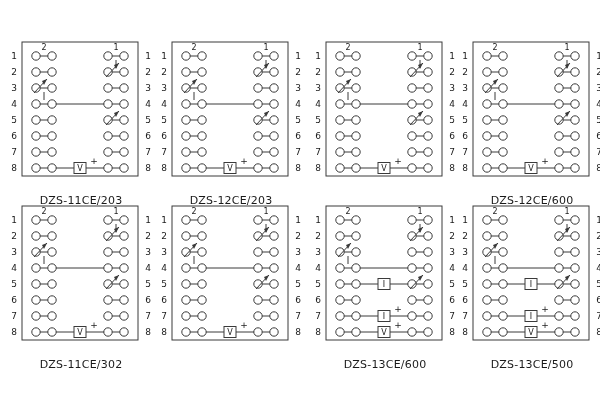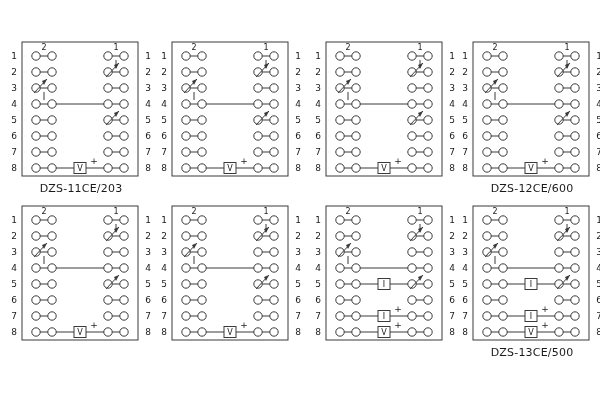--- a/index.html
+++ b/index.html
@@ -9,21 +9,21 @@
     font-family:"DejaVu Sans","Liberation Sans",sans-serif;
     position:relative;overflow:hidden;
   }
   .stage{position:absolute;inset:0;}
   .panel{position:absolute;width:150px;}
   .panel svg{display:block;}
   .panel-label{
     text-align:center;
     font-size:11px;
     color:#1a1a1a;
-    margin-top:2px;
+    margin-top:14px;
     letter-spacing:0.2px;
   }
 </style>
 </head>
 <body>
 
 <div class="stage">
     <div class="panel" style="left: 6px; top: 38px;">
       <svg width="150" height="142" viewBox="0 0 150 142">
         <rect x="16" y="4" width="116" height="134" fill="none" stroke="#3a3a3a" stroke-width="1"></rect>
@@ -187,20 +187,21 @@
         <line x1="100" y1="87" x2="113" y2="73" stroke="#3a3a3a" stroke-width="1"></line>
         <polygon points="113,73 108,75 110,79" fill="#3a3a3a"></polygon>
         <line x1="28" y1="55" x2="41" y2="41" stroke="#3a3a3a" stroke-width="1"></line>
         <polygon points="41,41 36,43 38,47" fill="#3a3a3a"></polygon>
         <line x1="50" y1="130" x2="68" y2="130" stroke="#3a3a3a" stroke-width="1"></line>
         <line x1="80" y1="130" x2="98" y2="130" stroke="#3a3a3a" stroke-width="1"></line>
         <rect x="68" y="124.5" width="12" height="11" fill="#fff" stroke="#3a3a3a" stroke-width="1"></rect>
         <text x="74" y="133" font-size="8" fill="#1a1a1a" text-anchor="middle" font-family="DejaVu Sans, sans-serif">V</text>
         <text x="88" y="126" font-size="9" fill="#1a1a1a" text-anchor="middle" font-family="DejaVu Sans, sans-serif">+</text>
       </svg>
+      <div class="panel-label">DZS-12CE/203</div>
     </div>
     <div class="panel" style="left: 310px; top: 38px;">
       <svg width="150" height="142" viewBox="0 0 150 142">
         <rect x="16" y="4" width="116" height="134" fill="none" stroke="#3a3a3a" stroke-width="1"></rect>
         <text x="38" y="12" font-size="8" fill="#1a1a1a" text-anchor="middle" font-family="DejaVu Sans, sans-serif">2</text>
         <text x="110" y="12" font-size="8" fill="#1a1a1a" text-anchor="middle" font-family="DejaVu Sans, sans-serif">1</text>
         <text x="8" y="21" font-size="9" fill="#1a1a1a" text-anchor="middle" font-family="DejaVu Sans, sans-serif">1</text>
         <text x="142" y="21" font-size="9" fill="#1a1a1a" text-anchor="middle" font-family="DejaVu Sans, sans-serif">1</text>
         <line x1="34" y1="18" x2="42" y2="18" stroke="#3a3a3a" stroke-width="1"></line>
         <line x1="106" y1="18" x2="114" y2="18" stroke="#3a3a3a" stroke-width="1"></line>
@@ -443,20 +444,21 @@
         <line x1="100" y1="87" x2="113" y2="73" stroke="#3a3a3a" stroke-width="1"></line>
         <polygon points="113,73 108,75 110,79" fill="#3a3a3a"></polygon>
         <line x1="28" y1="55" x2="41" y2="41" stroke="#3a3a3a" stroke-width="1"></line>
         <polygon points="41,41 36,43 38,47" fill="#3a3a3a"></polygon>
         <line x1="50" y1="130" x2="68" y2="130" stroke="#3a3a3a" stroke-width="1"></line>
         <line x1="80" y1="130" x2="98" y2="130" stroke="#3a3a3a" stroke-width="1"></line>
         <rect x="68" y="124.5" width="12" height="11" fill="#fff" stroke="#3a3a3a" stroke-width="1"></rect>
         <text x="74" y="133" font-size="8" fill="#1a1a1a" text-anchor="middle" font-family="DejaVu Sans, sans-serif">V</text>
         <text x="88" y="126" font-size="9" fill="#1a1a1a" text-anchor="middle" font-family="DejaVu Sans, sans-serif">+</text>
       </svg>
+      <div class="panel-label">DZS-11CE/302</div>
     </div>
     <div class="panel" style="left: 156px; top: 202px;">
       <svg width="150" height="142" viewBox="0 0 150 142">
         <rect x="16" y="4" width="116" height="134" fill="none" stroke="#3a3a3a" stroke-width="1"></rect>
         <text x="38" y="12" font-size="8" fill="#1a1a1a" text-anchor="middle" font-family="DejaVu Sans, sans-serif">2</text>
         <text x="110" y="12" font-size="8" fill="#1a1a1a" text-anchor="middle" font-family="DejaVu Sans, sans-serif">1</text>
         <text x="8" y="21" font-size="9" fill="#1a1a1a" text-anchor="middle" font-family="DejaVu Sans, sans-serif">1</text>
         <text x="142" y="21" font-size="9" fill="#1a1a1a" text-anchor="middle" font-family="DejaVu Sans, sans-serif">1</text>
         <line x1="34" y1="18" x2="42" y2="18" stroke="#3a3a3a" stroke-width="1"></line>
         <line x1="106" y1="18" x2="114" y2="18" stroke="#3a3a3a" stroke-width="1"></line>
@@ -622,20 +624,21 @@
         <line x1="80" y1="114" x2="98" y2="114" stroke="#3a3a3a" stroke-width="1"></line>
         <rect x="68" y="108.5" width="12" height="11" fill="#fff" stroke="#3a3a3a" stroke-width="1"></rect>
         <text x="74" y="117" font-size="8" fill="#1a1a1a" text-anchor="middle" font-family="DejaVu Sans, sans-serif">I</text>
         <text x="88" y="110" font-size="9" fill="#1a1a1a" text-anchor="middle" font-family="DejaVu Sans, sans-serif">+</text>
         <line x1="50" y1="130" x2="68" y2="130" stroke="#3a3a3a" stroke-width="1"></line>
         <line x1="80" y1="130" x2="98" y2="130" stroke="#3a3a3a" stroke-width="1"></line>
         <rect x="68" y="124.5" width="12" height="11" fill="#fff" stroke="#3a3a3a" stroke-width="1"></rect>
         <text x="74" y="133" font-size="8" fill="#1a1a1a" text-anchor="middle" font-family="DejaVu Sans, sans-serif">V</text>
         <text x="88" y="126" font-size="9" fill="#1a1a1a" text-anchor="middle" font-family="DejaVu Sans, sans-serif">+</text>
       </svg>
+      <div class="panel-label">DZS-13CE/600</div>
     </div>
     <div class="panel" style="left: 457px; top: 202px;">
       <svg width="150" height="142" viewBox="0 0 150 142">
         <rect x="16" y="4" width="116" height="134" fill="none" stroke="#3a3a3a" stroke-width="1"></rect>
         <text x="38" y="12" font-size="8" fill="#1a1a1a" text-anchor="middle" font-family="DejaVu Sans, sans-serif">2</text>
         <text x="110" y="12" font-size="8" fill="#1a1a1a" text-anchor="middle" font-family="DejaVu Sans, sans-serif">1</text>
         <text x="8" y="21" font-size="9" fill="#1a1a1a" text-anchor="middle" font-family="DejaVu Sans, sans-serif">1</text>
         <text x="142" y="21" font-size="9" fill="#1a1a1a" text-anchor="middle" font-family="DejaVu Sans, sans-serif">1</text>
         <line x1="34" y1="18" x2="42" y2="18" stroke="#3a3a3a" stroke-width="1"></line>
         <line x1="106" y1="18" x2="114" y2="18" stroke="#3a3a3a" stroke-width="1"></line>

